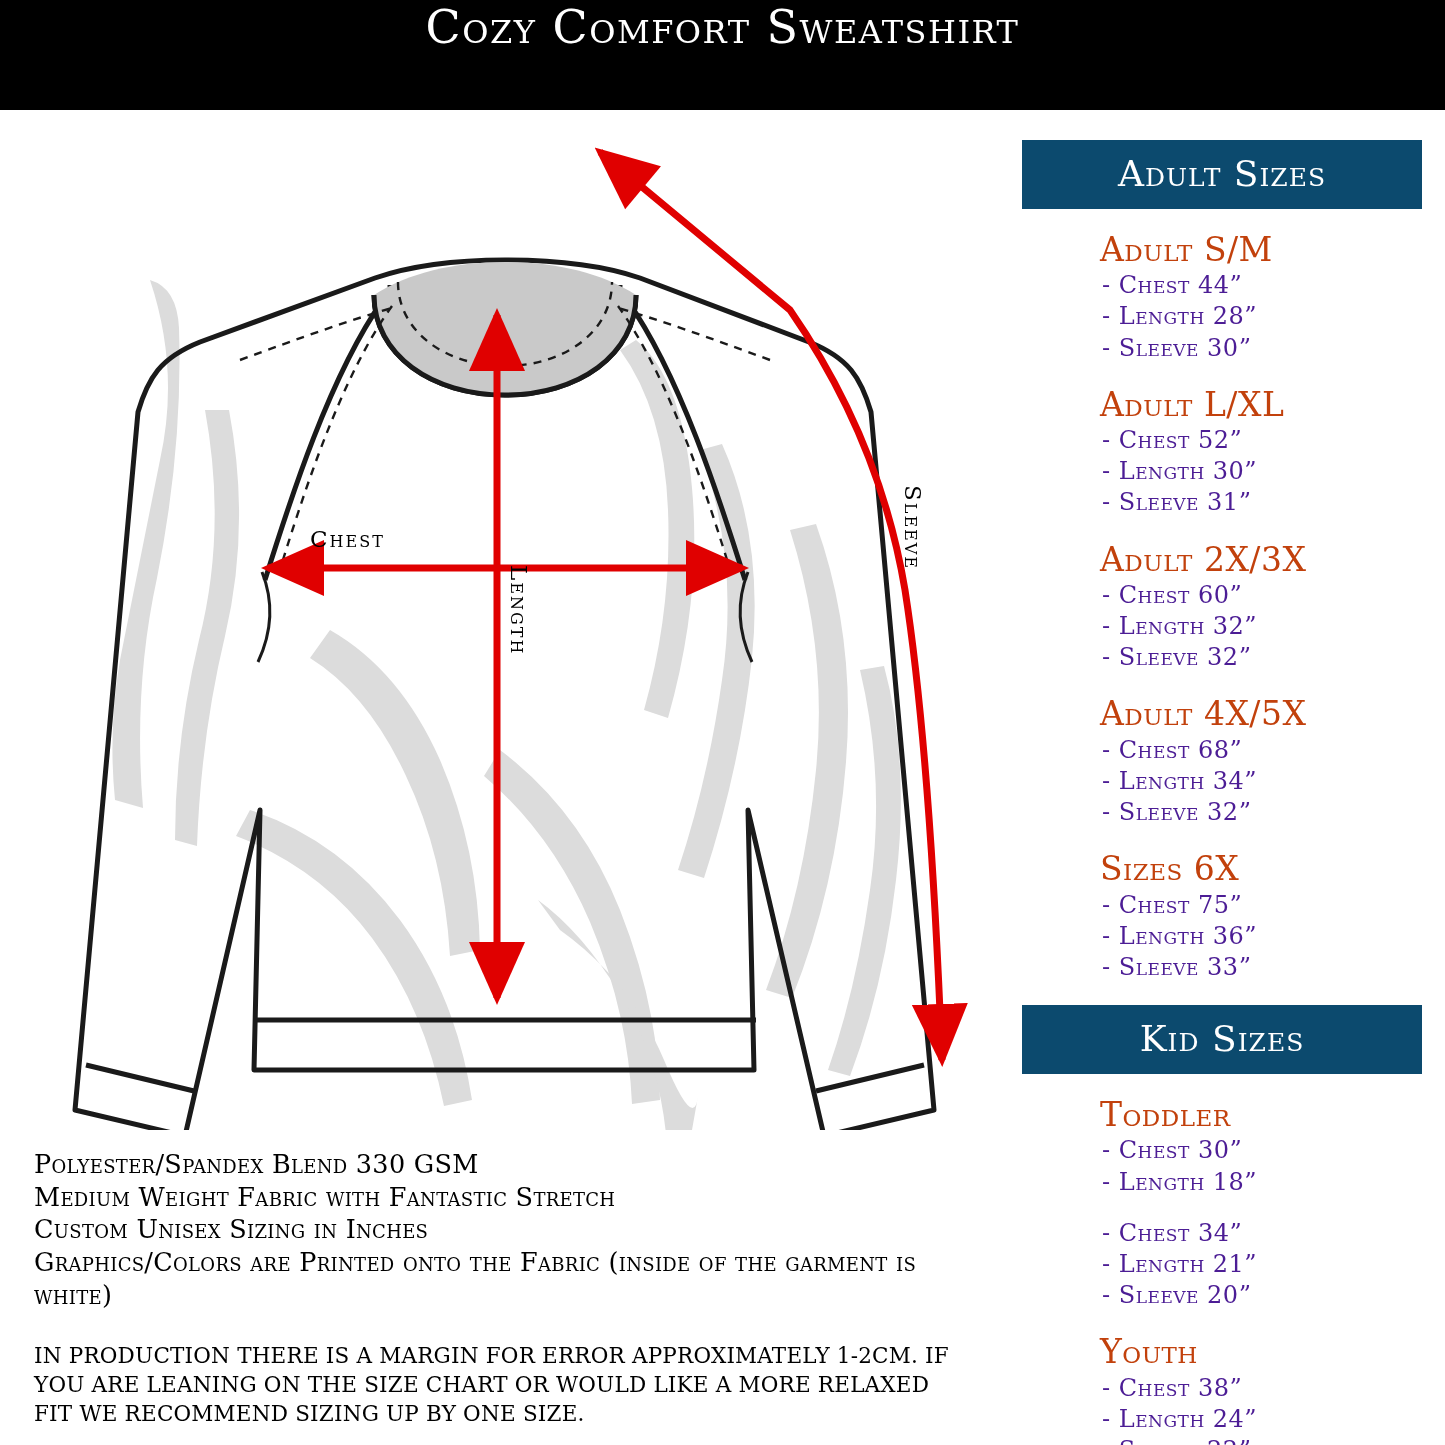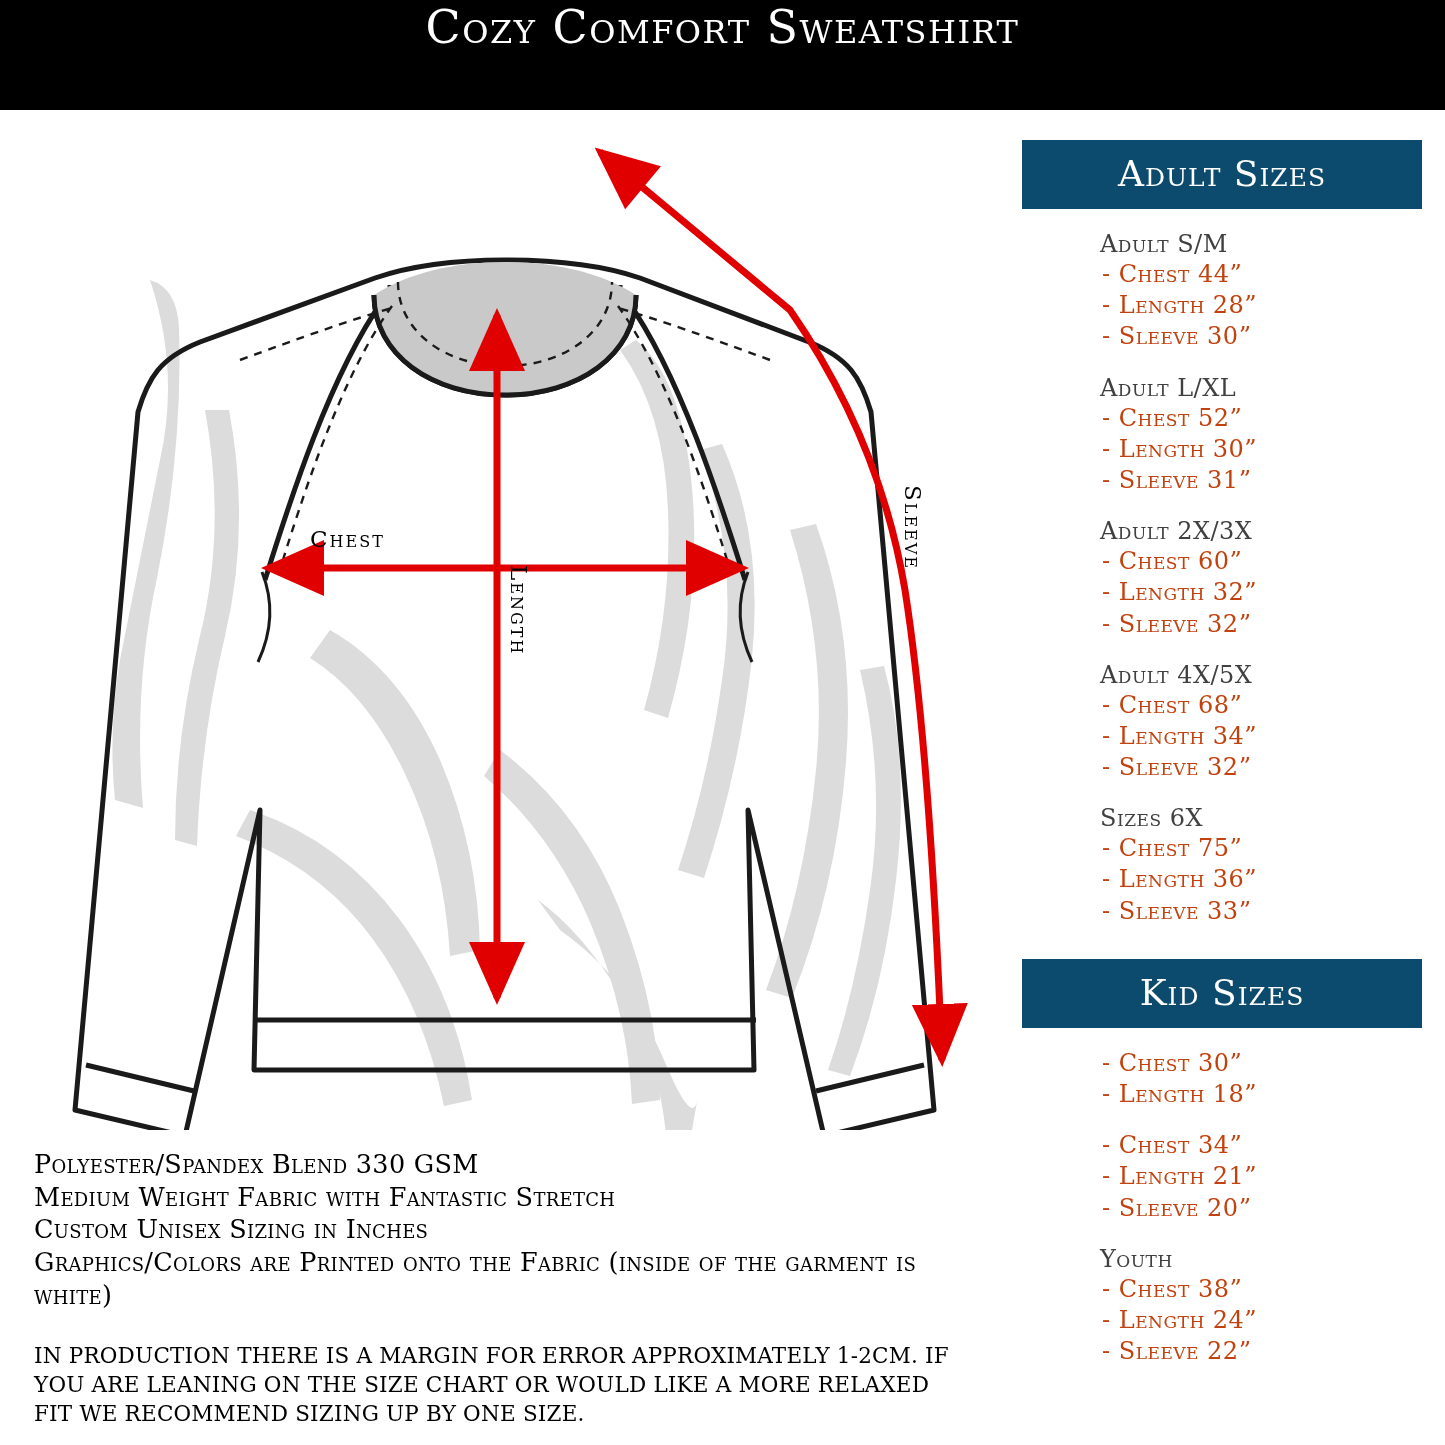--- a/index.html
+++ b/index.html
@@ -62,36 +62,36 @@
     padding: 13px 0 15px 0;
     font-family: "DejaVu Serif", serif;
   }
   .size-group {
     margin-top: 20px;
     padding-left: 78px;
   }
   .size-group:first-of-type { margin-top: 18px; }
   .size-name {
     font-variant: small-caps;
-    font-size: 24px;
-    color: #404040;
-    letter-spacing: 0.5px;
-    font-family: "DejaVu Serif", serif;
-    line-height: 1.25;
-  }
-  .size-line {
-    font-variant: small-caps;
-    font-size: 24px;
+    font-size: 33px;
     color: #c2410c;
     letter-spacing: 0.5px;
     font-family: "DejaVu Serif", serif;
+    line-height: 1.25;
+  }
+  .size-line {
+    font-variant: small-caps;
+    font-size: 24px;
+    color: #4c1d95;
+    letter-spacing: 0.5px;
+    font-family: "DejaVu Serif", serif;
     line-height: 1.3;
     padding-left: 2px;
   }
-  .kid-band { margin-top: 32px; }
+  .kid-band { margin-top: 22px; }
 
   
   .notes {
     position: absolute;
     left: 34px;
     top: 1148px;
     width: 940px;
   }
   .note-line {
     font-variant: small-caps;
@@ -241,20 +241,21 @@
   <div class="size-group">
     <div class="size-name">Sizes 6X</div>
     <div class="size-line">- Chest 75”</div>
     <div class="size-line">- Length 36”</div>
     <div class="size-line">- Sleeve 33”</div>
   </div>
 
   <div class="band kid-band">Kid Sizes</div>
 
   <div class="size-group">
+    <div class="size-name">Toddler</div>
     <div class="size-line">- Chest 30”</div>
     <div class="size-line">- Length 18”</div>
   </div>
 
   <div class="size-group">
     <div class="size-line">- Chest 34”</div>
     <div class="size-line">- Length 21”</div>
     <div class="size-line">- Sleeve 20”</div>
   </div>
 

